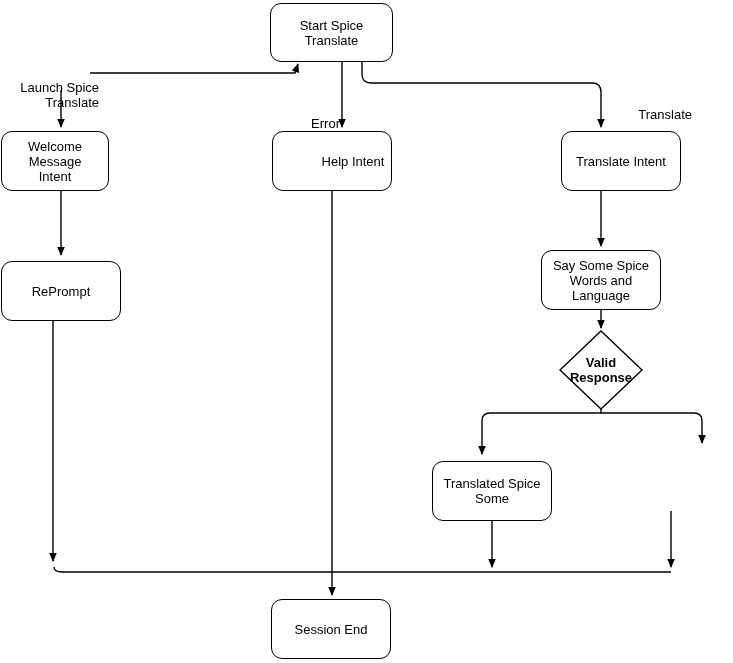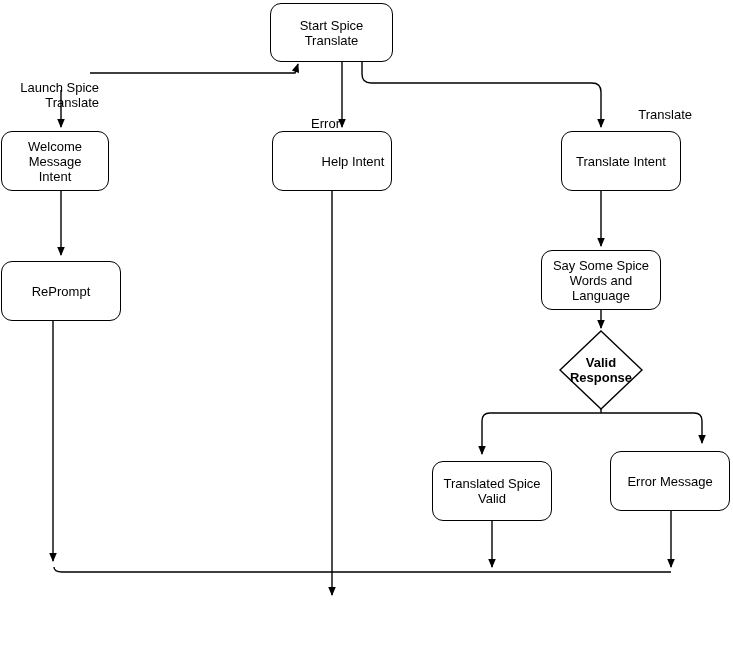--- a/index.html
+++ b/index.html
@@ -106,24 +106,24 @@
   <div class="node" style="left:541px; top:250px; width:120px; height:60px;">Say Some Spice
 Words and
 Language</div>
 
   <div class="node" style="left:1px; top:261px; width:120px; height:60px;">RePrompt</div>
 
   <div class="diamond-label" style="left:556px; top:340px; width:90px; height:60px;">Valid
 Response</div>
 
   <div class="node" style="left:432px; top:461px; width:120px; height:60px;">Translated Spice
-Valid</div>
+Some</div>
 
-  <div class="node" style="left:610px; top:451px; width:120px; height:60px;">Error Message</div>
 
+  <div class="node" style="left:271px; top:599px; width:120px; height:60px;">Session End</div>
 
   <div class="edge-label" style="left:4px; top:57px; width:95px;">Launch Spice
 Translate</div>
 
   <div class="edge-label" style="left:300px; top:93px; width:40px;">Error</div>
 
   <div class="edge-label" style="left:632px; top:84px; width:60px;">Translate</div>
 
 </div>
 

